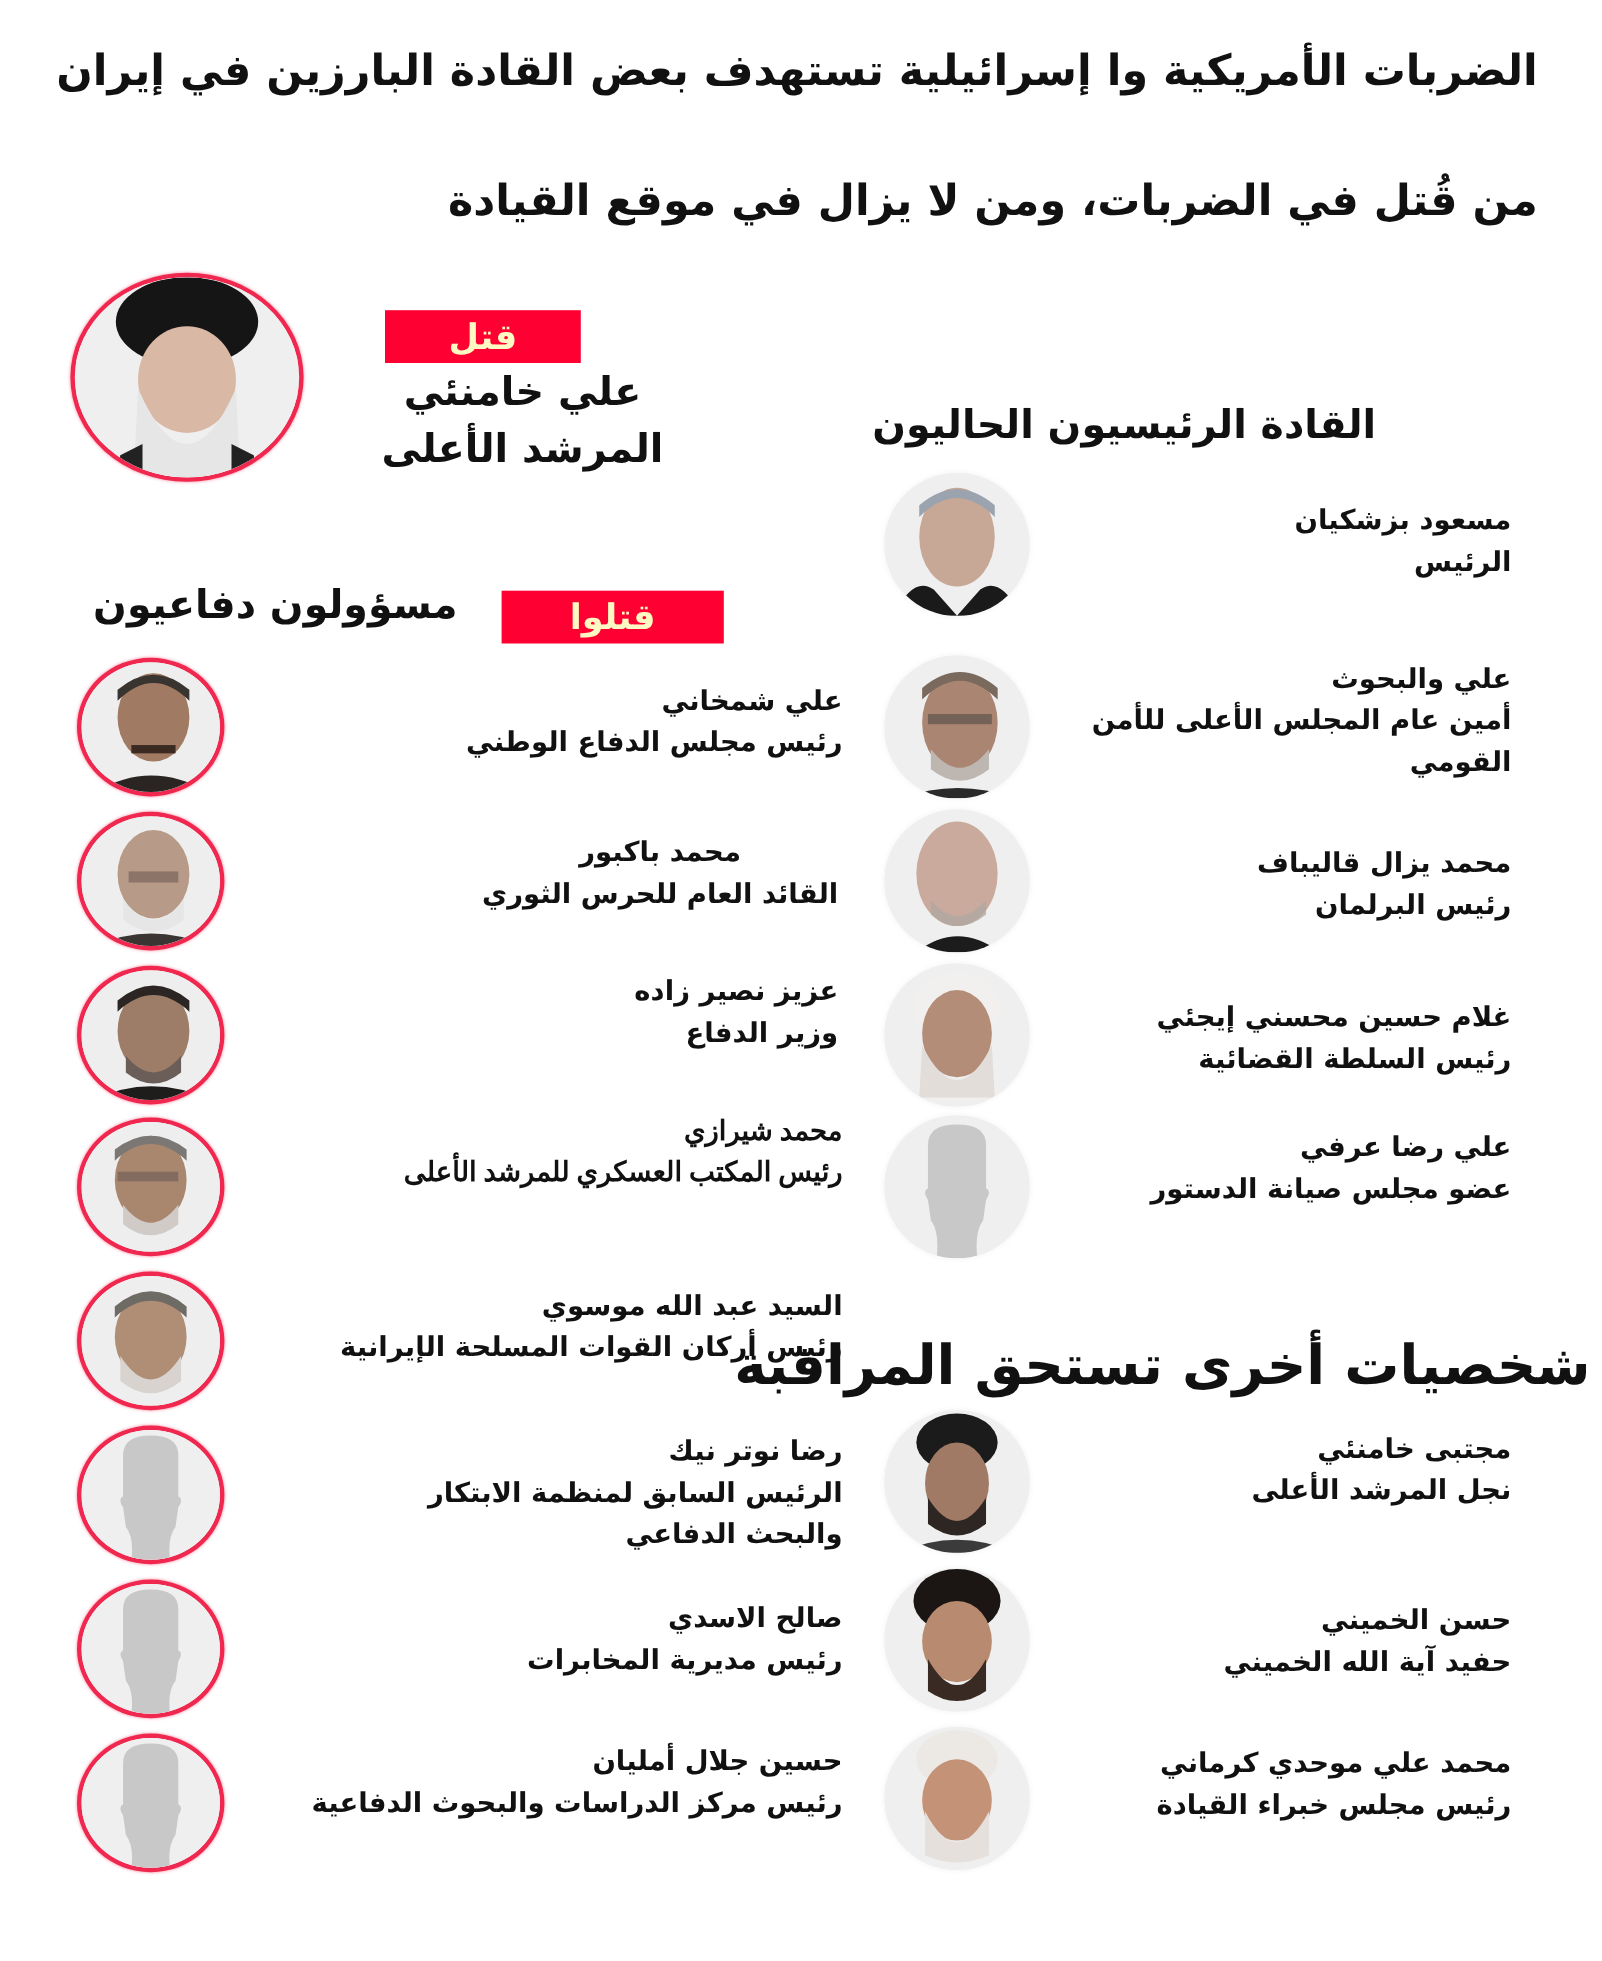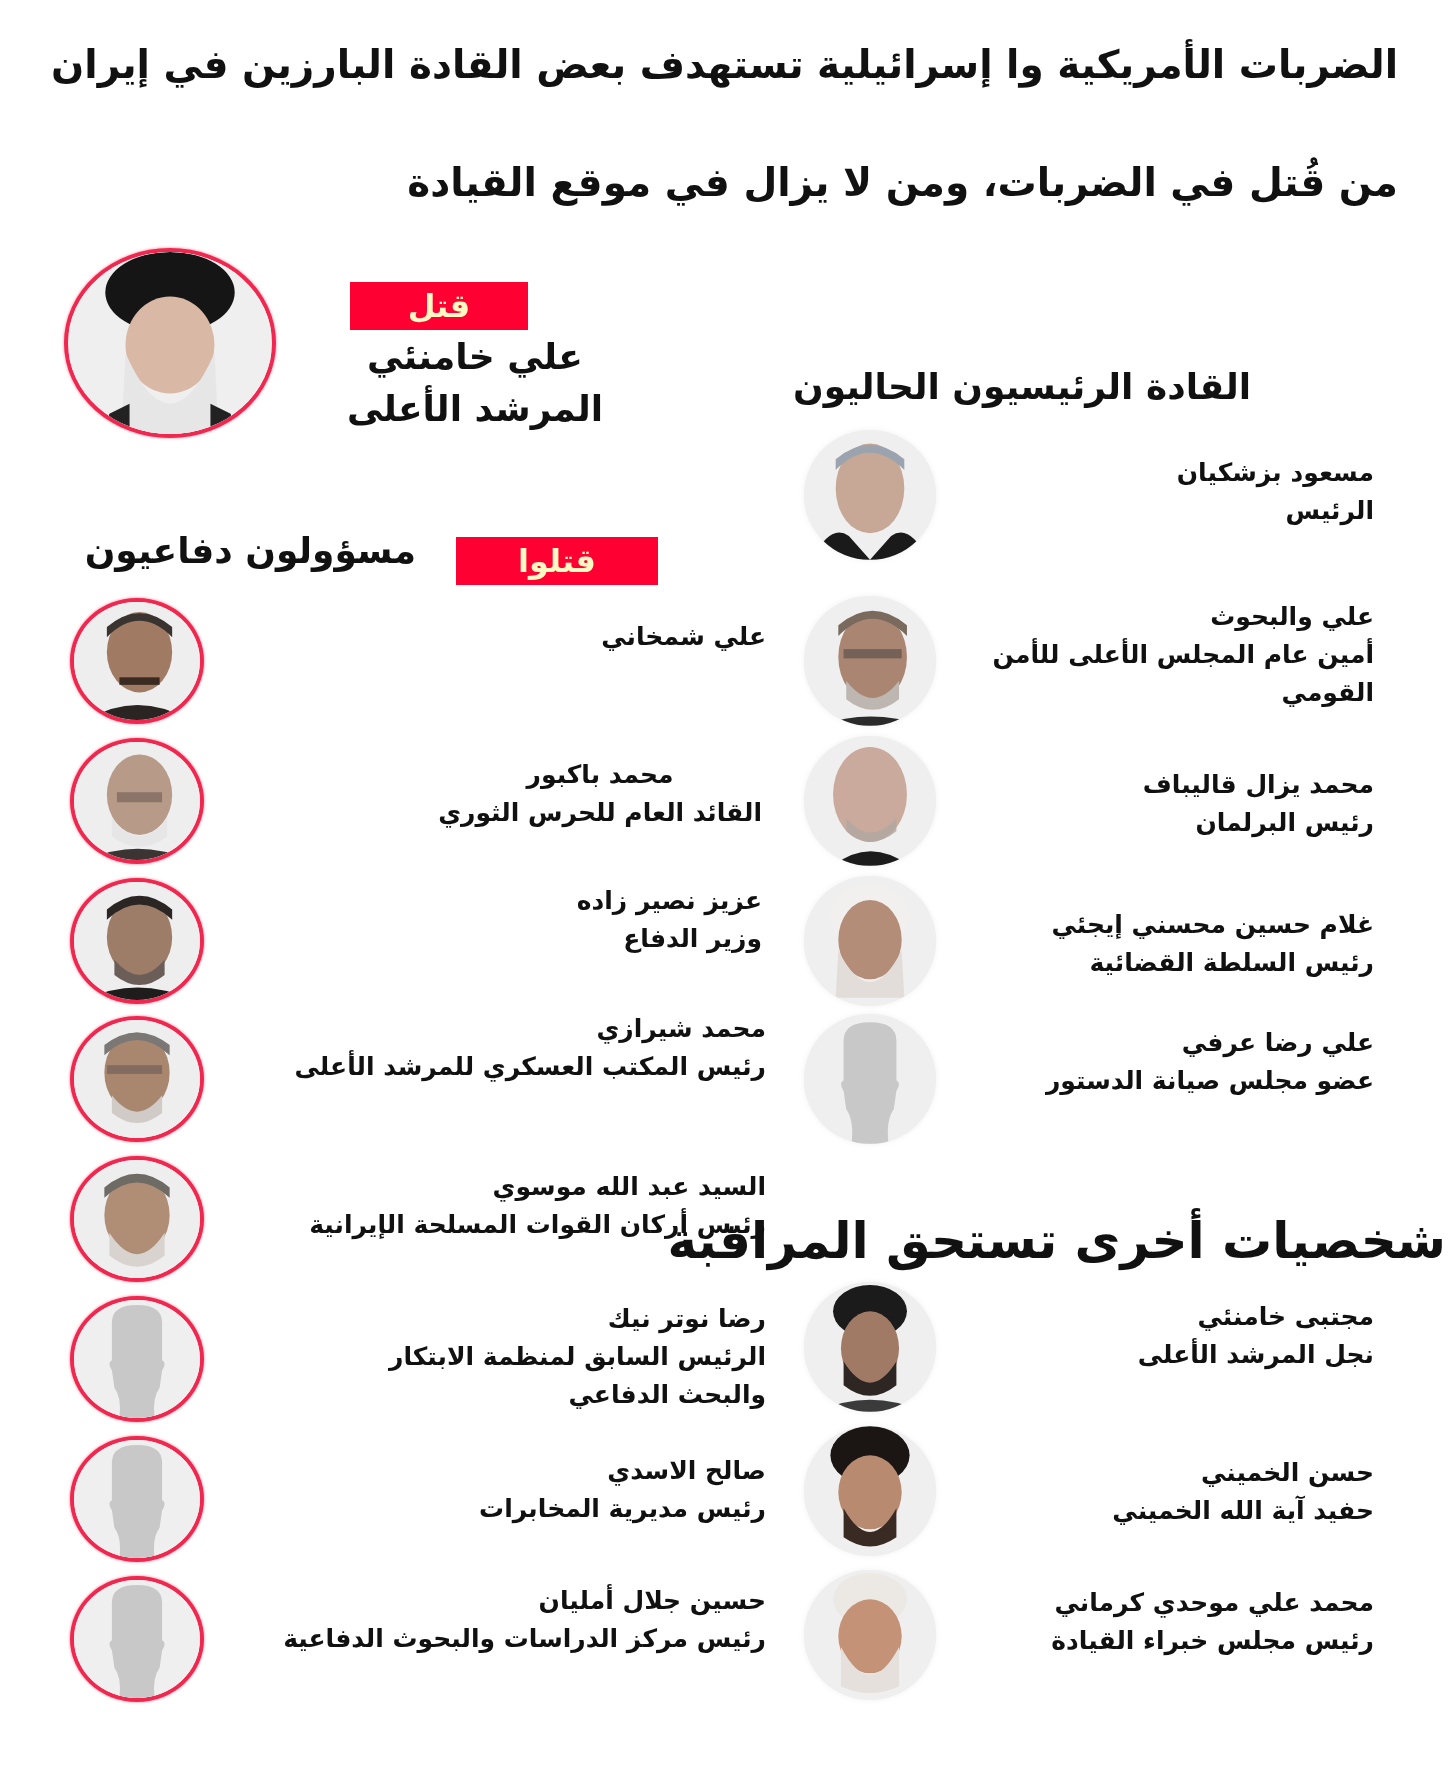--- a/index.html
+++ b/index.html
@@ -70,20 +70,21 @@
     <svg viewBox="0 0 100 94">
         <rect width="100" height="94" fill="#eee"></rect>
         <ellipse cx="52" cy="40" rx="26" ry="32" fill="#a07a62"></ellipse>
         <path d="M26 28 Q52 2 78 28 L78 20 Q52 -2 26 20 Z" fill="#3a3431"></path>
         <rect x="36" y="60" width="32" height="6" fill="#3a2a22"></rect>
         <path d="M10 94 Q50 70 92 94 Z" fill="#2a2522"></path>
       </svg>
   </div>
   <div class="person" style="right:690px; top:618px;">
     <div class="name">علي شمخاني</div>
+    <div class="role">رئيس مجلس الدفاع الوطني</div>
   </div>
 
   <div class="avatar killed" style="left:70px; top:738px; width:134px; height:126px;">
     <svg viewBox="0 0 100 94">
         <rect width="100" height="94" fill="#eee"></rect>
         <ellipse cx="52" cy="42" rx="26" ry="32" fill="#b89a88"></ellipse>
         <rect x="34" y="40" width="36" height="8" fill="#6f5b55" opacity=".6"></rect>
         <path d="M30 60 Q52 90 74 60 L74 75 Q52 92 30 75 Z" fill="#e6e6e6"></path>
         <path d="M10 94 Q50 76 92 94 Z" fill="#3a3432"></path>
       </svg>
@@ -109,21 +110,21 @@
 
   <div class="avatar killed" style="left:70px; top:1016px; width:134px; height:126px;">
     <svg viewBox="0 0 100 94">
         <rect width="100" height="94" fill="#eee"></rect>
         <ellipse cx="50" cy="42" rx="26" ry="32" fill="#a9876f"></ellipse>
         <path d="M24 28 Q50 4 76 28 L76 20 Q50 0 24 20 Z" fill="#7b7774"></path>
         <rect x="26" y="36" width="44" height="7" fill="#6a5a55" opacity=".6"></rect>
         <path d="M30 60 Q50 86 70 60 L70 74 Q50 90 30 74 Z" fill="#d0cbc7"></path>
       </svg>
   </div>
-  <div class="person" style="right:690px; top:1010px;">
+  <div class="person" style="right:690px; top:1010px;font-family:Liberation Serif, serif;">
     <div class="name">محمد شيرازي</div>
     <div class="role">رئيس المكتب العسكري للمرشد الأعلى</div>
   </div>
 
   <div class="avatar killed" style="left:70px; top:1156px; width:134px; height:126px;">
     <svg viewBox="0 0 100 94">
         <rect width="100" height="94" fill="#eee"></rect>
         <ellipse cx="50" cy="44" rx="26" ry="32" fill="#b08e76"></ellipse>
         <path d="M24 30 Q50 6 76 30 L76 22 Q50 0 24 22 Z" fill="#6e6a64"></path>
         <path d="M28 58 Q50 92 72 58 L72 76 Q50 94 28 76 Z" fill="#d8d3cf"></path>

